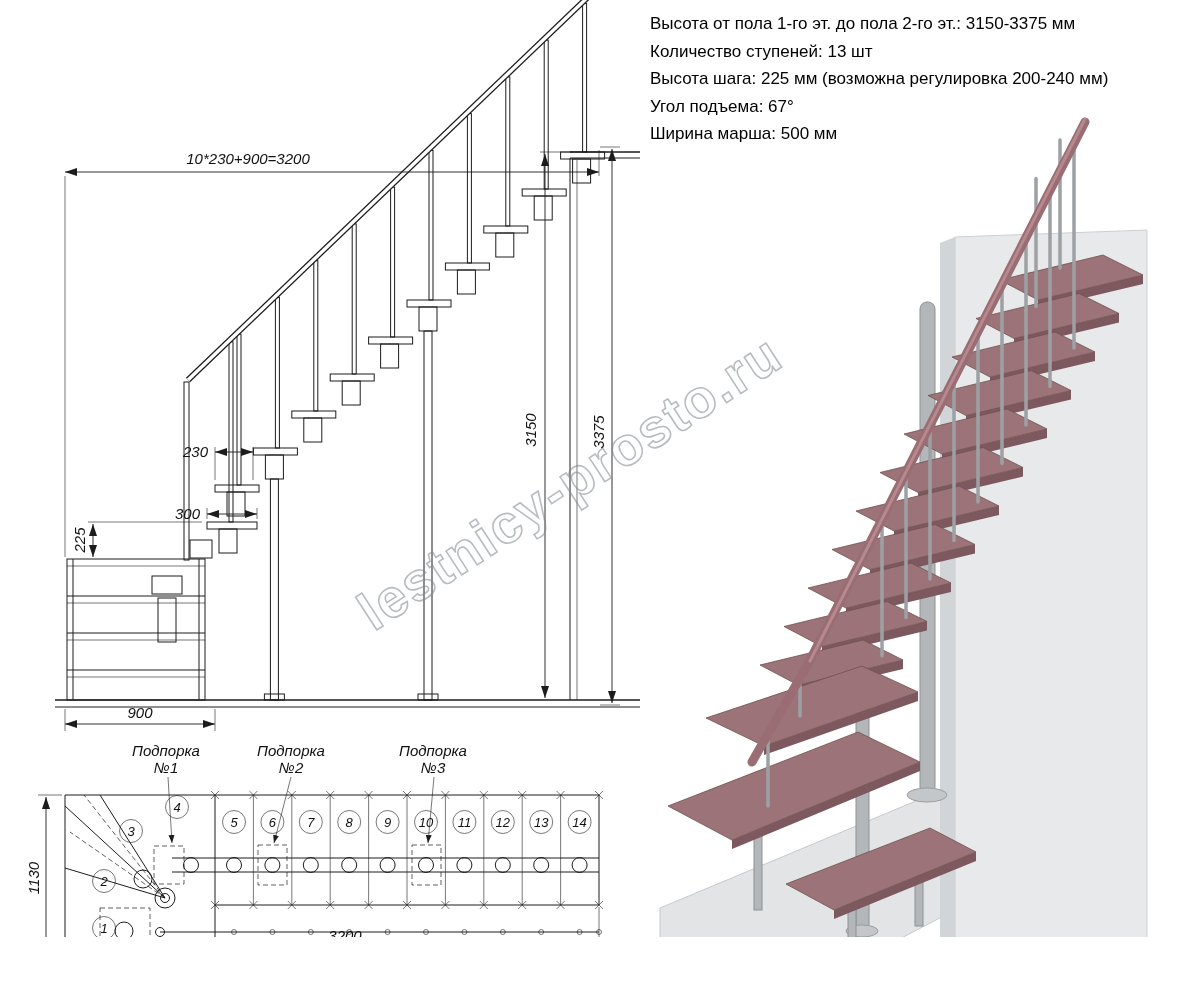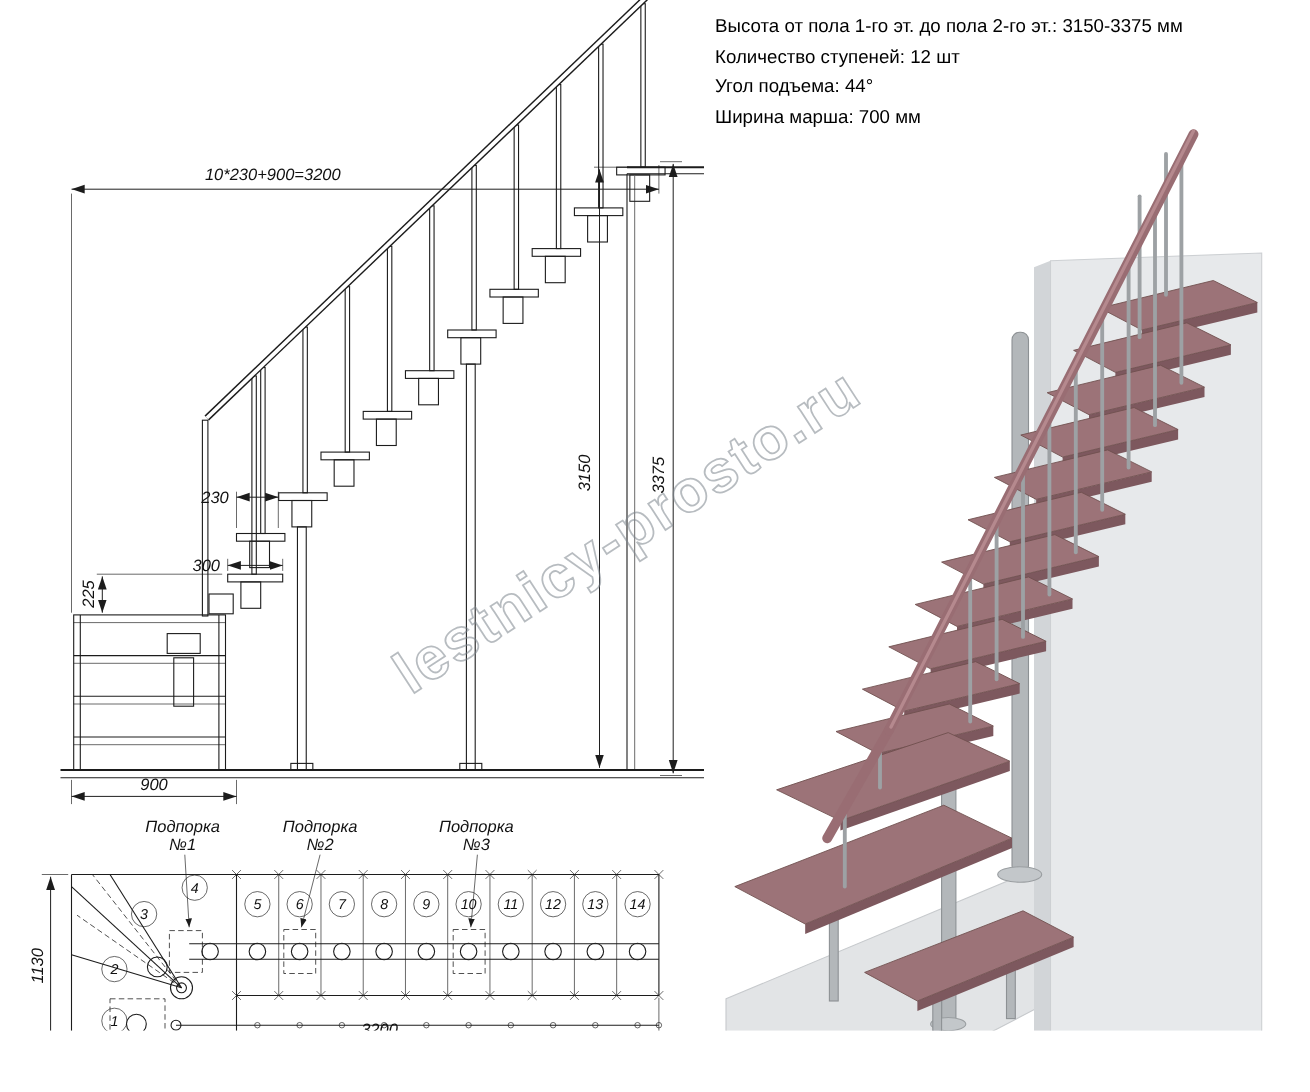--- a/index.html
+++ b/index.html
@@ -26,23 +26,24 @@
          stroke-width:1.6;opacity:.55;letter-spacing:2px;}
   text{user-select:none;}
 </style>
 </head>
 <body>
 
 <div class="page">
 
   <div class="specs">
     <div class="spec-line">Высота от пола 1-го эт. до пола 2-го эт.: 3150-3375 мм</div>
-    <div class="spec-line">Количество ступеней: 12 шт</div>
-    <div class="spec-line">Угол подъема: 44°</div>
-    <div class="spec-line">Ширина марша: 700 мм</div>
+    <div class="spec-line">Количество ступеней: 13 шт</div>
+    <div class="spec-line">Высота шага: 225 мм (возможна регулировка 200-240 мм)</div>
+    <div class="spec-line">Угол подъема: 67°</div>
+    <div class="spec-line">Ширина марша: 500 мм</div>
   </div>
 
   <svg class="main" width="1191" height="993">
     <defs>
       <marker id="arr" markerUnits="userSpaceOnUse" markerWidth="12" markerHeight="10" viewBox="0 0 12 10" refX="12" refY="5" orient="auto-start-reverse">
         <path d="M0,1 L12,5 L0,9 Z" fill="#1c1c1c"></path>
       </marker>
       <marker id="arrS" markerUnits="userSpaceOnUse" markerWidth="8" markerHeight="7" viewBox="0 0 8 7" refX="8" refY="3.5" orient="auto">
         <path d="M0,.5 L8,3.5 L0,6.5 Z" fill="#1c1c1c"></path>
       </marker>

